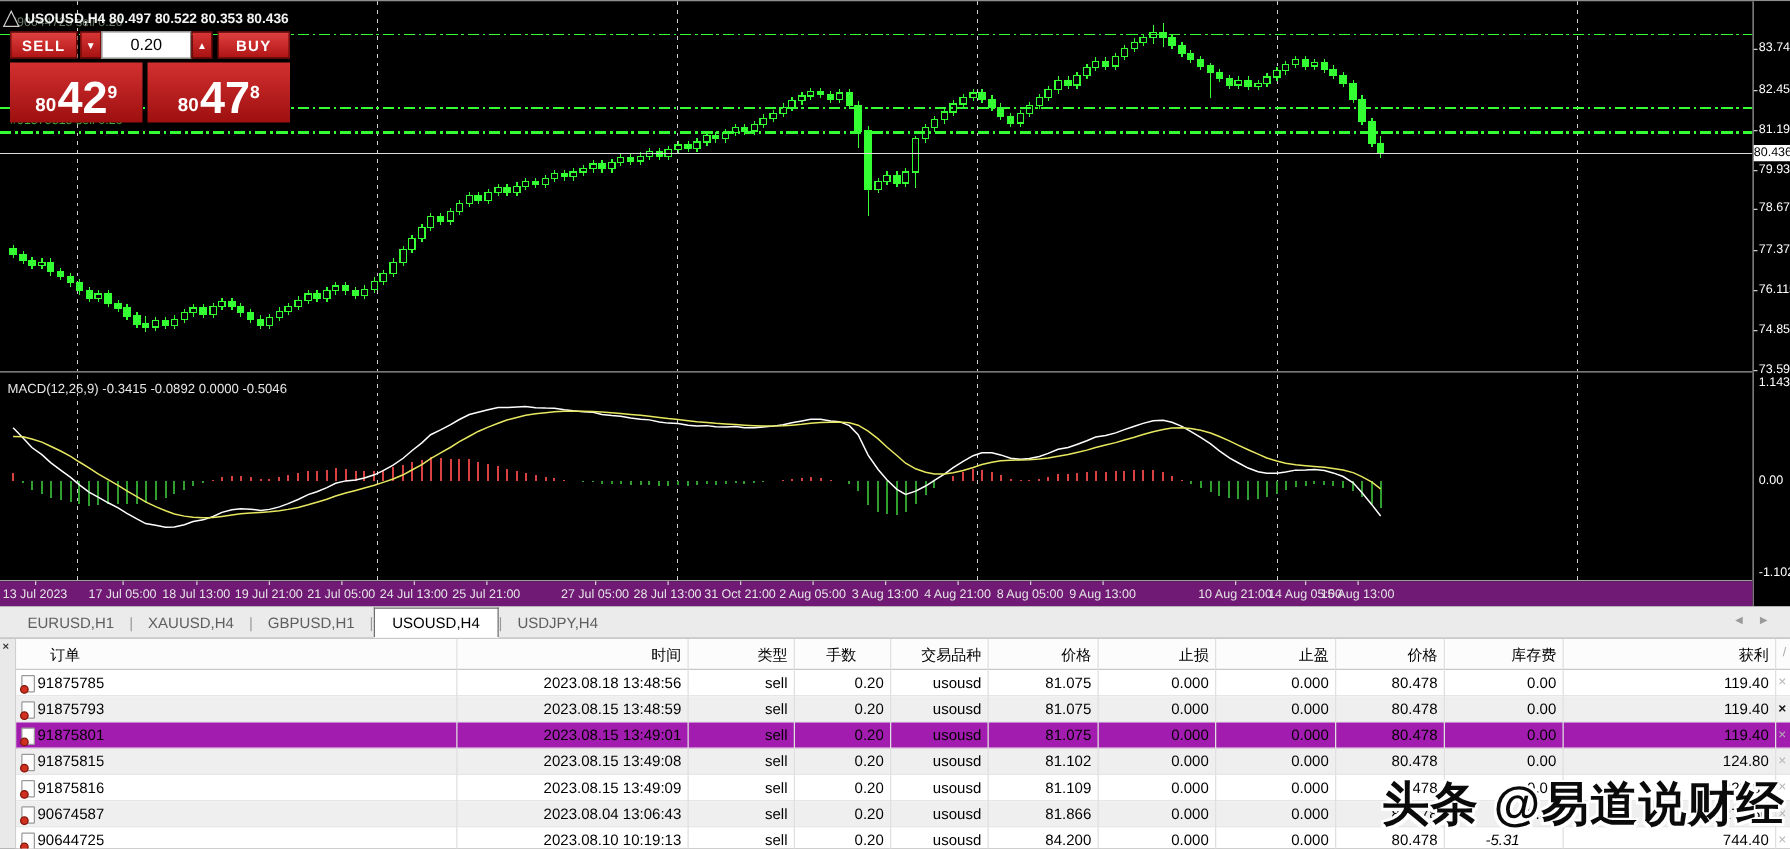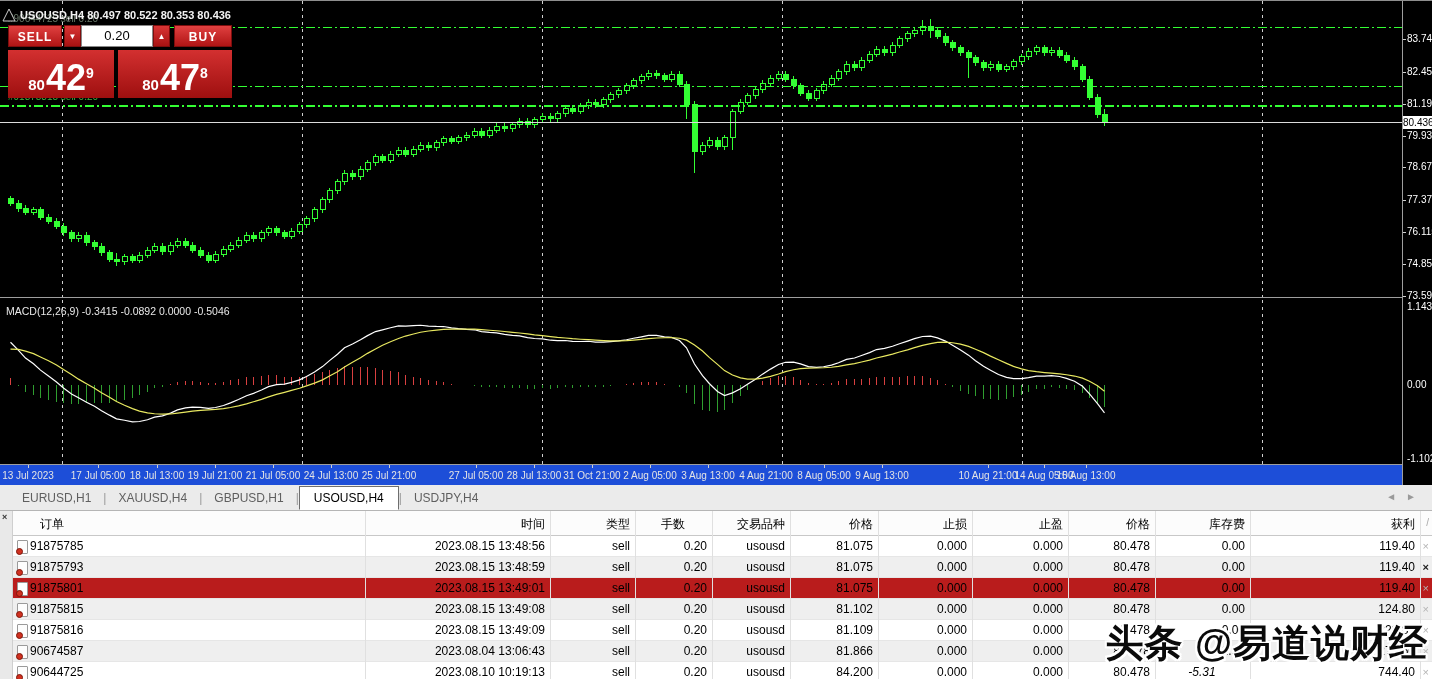--- a/index.html
+++ b/index.html
@@ -13,21 +13,21 @@
   .panel-divider{position:absolute;left:0;width:1402px;height:1px;background:#9e9e9e;}
   #axis-col{position:absolute;left:1402px;top:0;width:30px;height:484px;background:#000;border-left:1px solid #9e9e9e;}
   .axis-lab{position:absolute;left:4px;font-size:10px;color:#fff;white-space:nowrap;}
   .axis-tick{position:absolute;left:0;width:3px;height:1px;background:#cfcfcf;}
   #cur-price-badge{position:absolute;left:0px;top:115px;width:30px;height:13px;background:#fff;color:#000;
      font-size:10px;text-align:center;line-height:13px;}
   #trade-label-top{position:absolute;left:8px;top:12px;font-size:10px;color:#6a7a6a;white-space:nowrap;z-index:1;}
   #chart-title{position:absolute;left:20px;top:8px;font-size:11px;font-weight:600;color:#f2f2f2;white-space:nowrap;z-index:2;}
   #position-label{position:absolute;left:8px;top:90px;font-size:10px;color:#3db13d;z-index:2;white-space:nowrap;}
   #macd-label{position:absolute;left:6px;top:304px;font-size:10.5px;color:#e8e8e8;z-index:2;white-space:nowrap;}
-  #xaxis-strip{position:absolute;left:0;top:464px;width:1402px;height:20px;background:#1d4ed8;}
+  #xaxis-strip{position:absolute;left:0;top:464px;width:1402px;height:20px;background:#701a75;}
   .xlab{position:absolute;top:5px;font-size:10px;color:#e4e4e4;transform:translateX(-50%);white-space:nowrap;}
   .xtick{position:absolute;top:0;width:1px;height:3px;background:#cfcfcf;}
   
   #trade-panel{position:absolute;left:8px;top:24px;width:224px;height:73px;z-index:3;}
   .tp-btn{position:absolute;top:0;height:22px;background:linear-gradient(#e04040,#b01515);color:#fff;
      font-size:12px;font-weight:bold;text-align:center;line-height:22px;letter-spacing:1px;border:1px solid #7e0d0d;box-sizing:border-box;}
   .tp-spin{position:absolute;top:0;height:22px;width:17px;background:linear-gradient(#d83535,#a81212);border:1px solid #7e0d0d;
      box-sizing:border-box;color:#fff;font-size:8px;text-align:center;line-height:21px;}
   #tp-vol{position:absolute;left:73px;top:0;width:72px;height:22px;background:#fff;border:1px solid #888;
      box-sizing:border-box;font-size:13px;color:#000;text-align:center;line-height:20px;}
@@ -652,21 +652,21 @@
       <div class="hcell" style="left: 869px; width: 85px; text-align: right;">止损</div>
       <div class="hcell" style="left: 963px; width: 87px; text-align: right;">止盈</div>
       <div class="hcell" style="left: 1059px; width: 78px; text-align: right;">价格</div>
       <div class="hcell" style="left: 1146px; width: 86px; text-align: right;">库存费</div>
       <div class="hcell" style="left: 1241px; width: 161px; text-align: right;">获利</div>
     </div>
   <div id="table-rows">
       <div class="trow" style="top: 25px; background: rgb(255, 255, 255);">
         <div class="doc-icon"></div>
         <div class="vcell" style="top: 3px; left: 17px;">91875785</div>
-        <div class="vcell" style="top: 3px; left: 356px; width: 176px; text-align: right;">2023.08.15 13:48:56</div>
+        <div class="vcell" style="top: 3px; left: 356px; width: 176px; text-align: right;">2023.08.18 13:48:56</div>
         <div class="vcell" style="top: 3px; left: 541px; width: 76px; text-align: right;">sell</div>
         <div class="vcell" style="top: 3px; left: 626px; width: 68px; text-align: right;">0.20</div>
         <div class="vcell" style="top: 3px; left: 703px; width: 69px; text-align: right;">usousd</div>
         <div class="vcell" style="top: 3px; left: 781px; width: 79px; text-align: right;">81.075</div>
         <div class="vcell" style="top: 3px; left: 869px; width: 85px; text-align: right;">0.000</div>
         <div class="vcell" style="top: 3px; left: 963px; width: 87px; text-align: right;">0.000</div>
         <div class="vcell" style="top: 3px; left: 1059px; width: 78px; text-align: right;">80.478</div>
         <div class="vcell" style="top: 3px; left: 1146px; width: 86px; text-align: right;">0.00</div>
         <div class="vcell" style="top: 3px; left: 1241px; width: 161px; text-align: right;">119.40</div>
         <div class="row-x">×</div>
@@ -679,21 +679,21 @@
         <div class="vcell" style="top: 3px; left: 626px; width: 68px; text-align: right;">0.20</div>
         <div class="vcell" style="top: 3px; left: 703px; width: 69px; text-align: right;">usousd</div>
         <div class="vcell" style="top: 3px; left: 781px; width: 79px; text-align: right;">81.075</div>
         <div class="vcell" style="top: 3px; left: 869px; width: 85px; text-align: right;">0.000</div>
         <div class="vcell" style="top: 3px; left: 963px; width: 87px; text-align: right;">0.000</div>
         <div class="vcell" style="top: 3px; left: 1059px; width: 78px; text-align: right;">80.478</div>
         <div class="vcell" style="top: 3px; left: 1146px; width: 86px; text-align: right;">0.00</div>
         <div class="vcell" style="top: 3px; left: 1241px; width: 161px; text-align: right;">119.40</div>
         <div class="row-x bold">×</div>
       </div>
-      <div class="trow" style="top: 67px; background: #b91c1c;">
+      <div class="trow" style="top: 67px; background: #a21caf;">
         <div class="doc-icon"></div>
         <div class="vcell" style="top: 3px; left: 17px;">91875801</div>
         <div class="vcell" style="top: 3px; left: 356px; width: 176px; text-align: right;">2023.08.15 13:49:01</div>
         <div class="vcell" style="top: 3px; left: 541px; width: 76px; text-align: right;">sell</div>
         <div class="vcell" style="top: 3px; left: 626px; width: 68px; text-align: right;">0.20</div>
         <div class="vcell" style="top: 3px; left: 703px; width: 69px; text-align: right;">usousd</div>
         <div class="vcell" style="top: 3px; left: 781px; width: 79px; text-align: right;">81.075</div>
         <div class="vcell" style="top: 3px; left: 869px; width: 85px; text-align: right;">0.000</div>
         <div class="vcell" style="top: 3px; left: 963px; width: 87px; text-align: right;">0.000</div>
         <div class="vcell" style="top: 3px; left: 1059px; width: 78px; text-align: right;">80.478</div>

